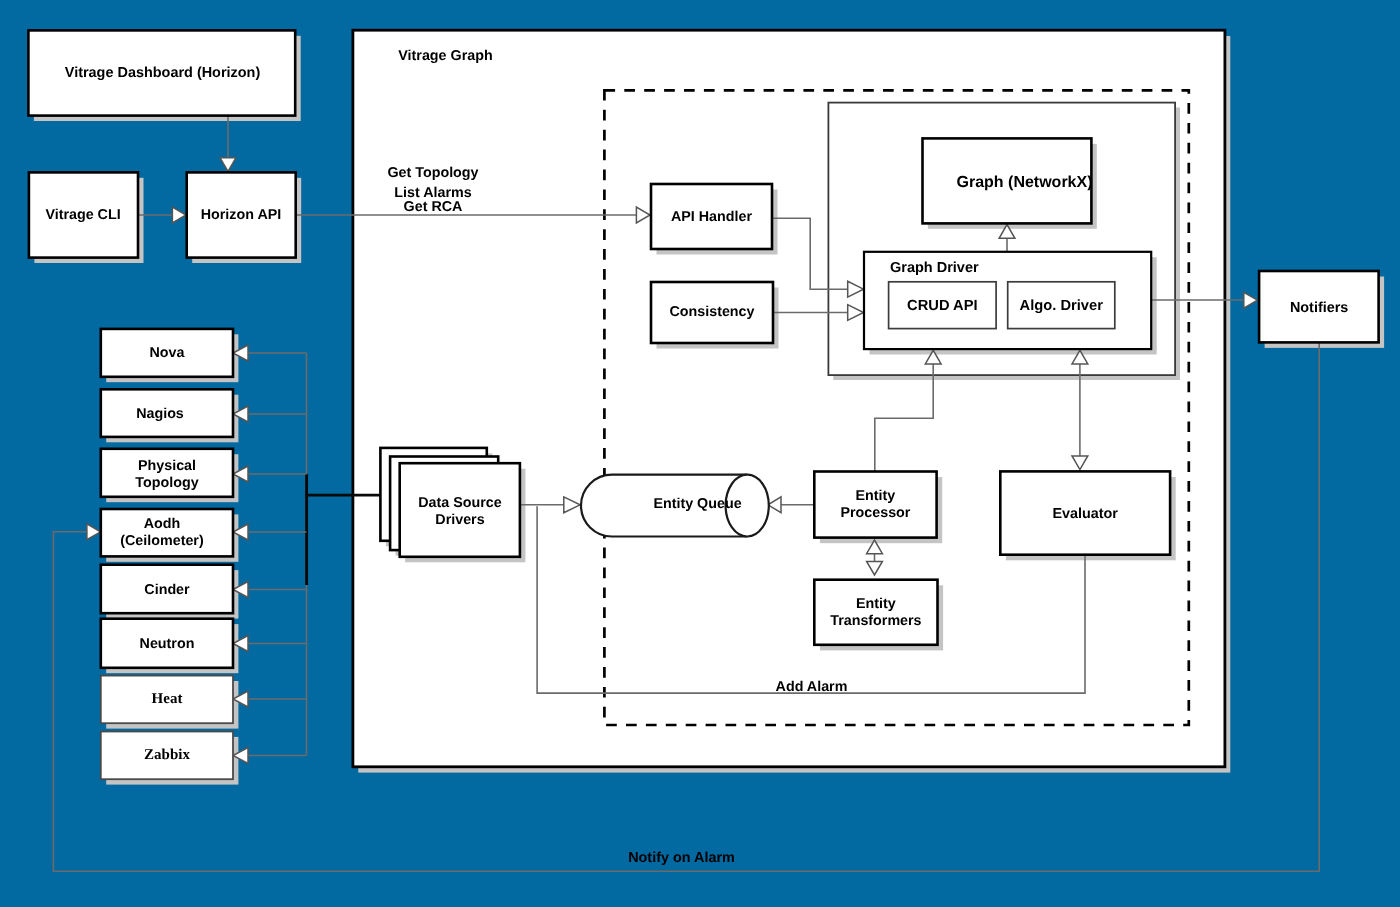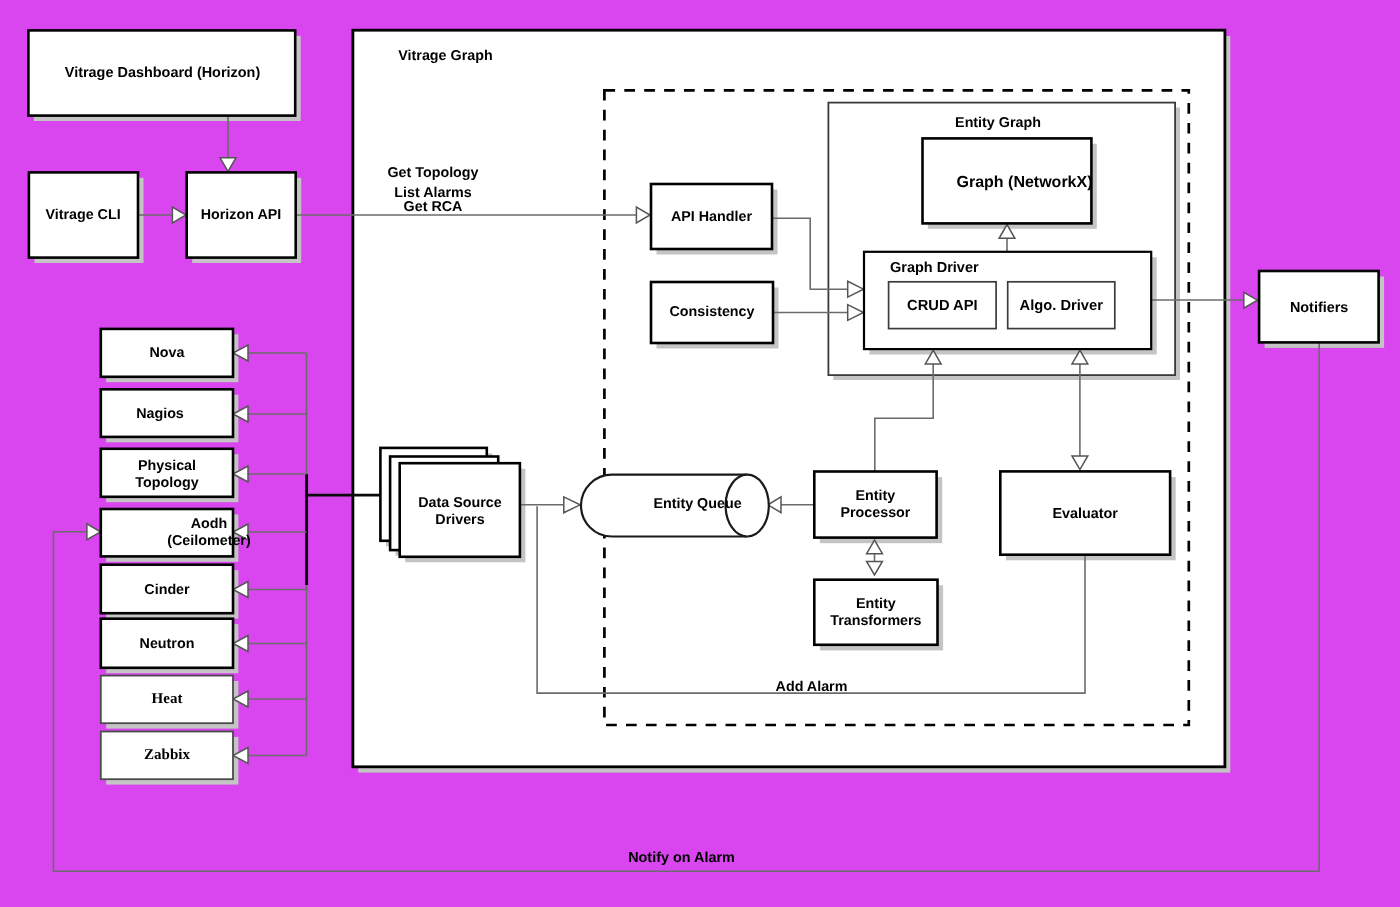--- a/index.html
+++ b/index.html
@@ -1,19 +1,19 @@
 <!DOCTYPE html>
 <html><head>
 <meta charset="utf-8">
 <title>Vitrage Architecture</title>
 <style>
   html,body{margin:0;padding:0;background:#ffffff;}
   body{width:1400px;height:907px;overflow:hidden;
        font-family:"Liberation Sans",sans-serif;-webkit-font-smoothing:antialiased;text-rendering:geometricPrecision;}
-  #stage{position:relative;width:1400px;height:907px;background:#d946ef;}
+  #stage{position:relative;width:1400px;height:907px;background:#0369a1;}
   svg.layer{position:absolute;left:0;top:0;width:1400px;height:907px;overflow:visible;}
   #containers{z-index:1;}
   #lines{z-index:2;}
   #boxes{z-index:3;}
   .lbl{position:absolute;font-weight:bold;color:#000;white-space:pre;text-align:center;
        line-height:17.3px;z-index:4;}
   .sh{fill:#c4c4c4;stroke:none;}
   .bx{fill:#ffffff;stroke:#000000;stroke-width:2.6;}
   .bx-outer{stroke-width:2.8;}
   .bx-thin{stroke:#3a3a3a;stroke-width:1.8;}
@@ -187,42 +187,41 @@
 
   <div class="lbl" style="left:353px;top:48px;width:185px;font-size:14.3px;">Vitrage Graph</div>
 
   <div class="lbl" style="left:29.5px;top:64.5px;width:266px;font-size:14.45px;">Vitrage Dashboard (Horizon)</div>
   <div class="lbl" style="left:28px;top:207px;width:110px;font-size:14.3px;">Vitrage CLI</div>
   <div class="lbl" style="left:187px;top:207px;width:108px;font-size:14.3px;">Horizon API</div>
 
   <div class="lbl" style="left:651px;top:209px;width:121px;font-size:14.3px;">API Handler</div>
   <div class="lbl" style="left:651px;top:304px;width:122px;font-size:14.3px;">Consistency</div>
 
-  <div class="lbl" style="left:824.5px;top:114.5px;width:347px;font-size:14.3px;">Entity Graph</div>
   <div class="lbl" style="left:922.5px;top:173.5px;width:204px;font-size:16px;">Graph (NetworkX)</div>
   <div class="lbl" style="left:890px;top:259.5px;width:200px;font-size:14.5px;text-align:left;">Graph Driver</div>
   <div class="lbl" style="left:888.6px;top:298.3px;width:107.5px;font-size:14.7px;">CRUD API</div>
   <div class="lbl" style="left:1007.7px;top:298.3px;width:107.1px;font-size:14.7px;">Algo. Driver</div>
 
   <div class="lbl" style="left:1259.1px;top:299.5px;width:120px;font-size:14.4px;">Notifiers</div>
 
   <div class="lbl" style="left:400px;top:495px;width:120px;font-size:14.3px;">Data Source
 Drivers</div>
   <div class="lbl" style="left:630px;top:496px;width:135px;font-size:14.3px;">Entity Queue</div>
   <div class="lbl" style="left:814.3px;top:487.5px;width:122.3px;font-size:14.3px;">Entity
 Processor</div>
   <div class="lbl" style="left:814.3px;top:596px;width:123.2px;font-size:14.3px;">Entity
 Transformers</div>
   <div class="lbl" style="left:1000.3px;top:506px;width:169.8px;font-size:14.4px;">Evaluator</div>
 
   <div class="lbl ds" style="left:100px;top:345px;width:134px;font-size:14.3px;">Nova</div>
   <div class="lbl ds" style="left:100px;top:406px;width:120px;font-size:14.3px;">Nagios</div>
   <div class="lbl ds" style="left:100px;top:458px;width:134px;font-size:14.3px;">Physical
 Topology</div>
-  <div class="lbl ds" style="left:100px;top:516px;width:124px;font-size:14.3px;margin-left:47px;">Aodh
+  <div class="lbl ds" style="left:100px;top:516px;width:124px;font-size:14.3px;">Aodh
 (Ceilometer)</div>
   <div class="lbl ds" style="left:100px;top:582px;width:134px;font-size:14.3px;">Cinder</div>
   <div class="lbl ds" style="left:100px;top:636px;width:134px;font-size:14.3px;">Neutron</div>
   <div class="lbl ds serif" style="left:100px;top:691px;width:134px;font-size:15px;">Heat</div>
   <div class="lbl ds serif" style="left:100px;top:747px;width:134px;font-size:15px;">Zabbix</div>
 
   <div class="lbl" style="left:333px;top:164.5px;width:200px;font-size:14.3px;">Get Topology</div>
   <div class="lbl" style="left:333px;top:185px;width:200px;font-size:14.3px;">List Alarms</div>
   <div class="lbl" style="left:333px;top:199px;width:200px;font-size:14.3px;">Get RCA</div>
   <div class="lbl" style="left:741.5px;top:678.5px;width:140px;font-size:14.3px;">Add Alarm</div>

